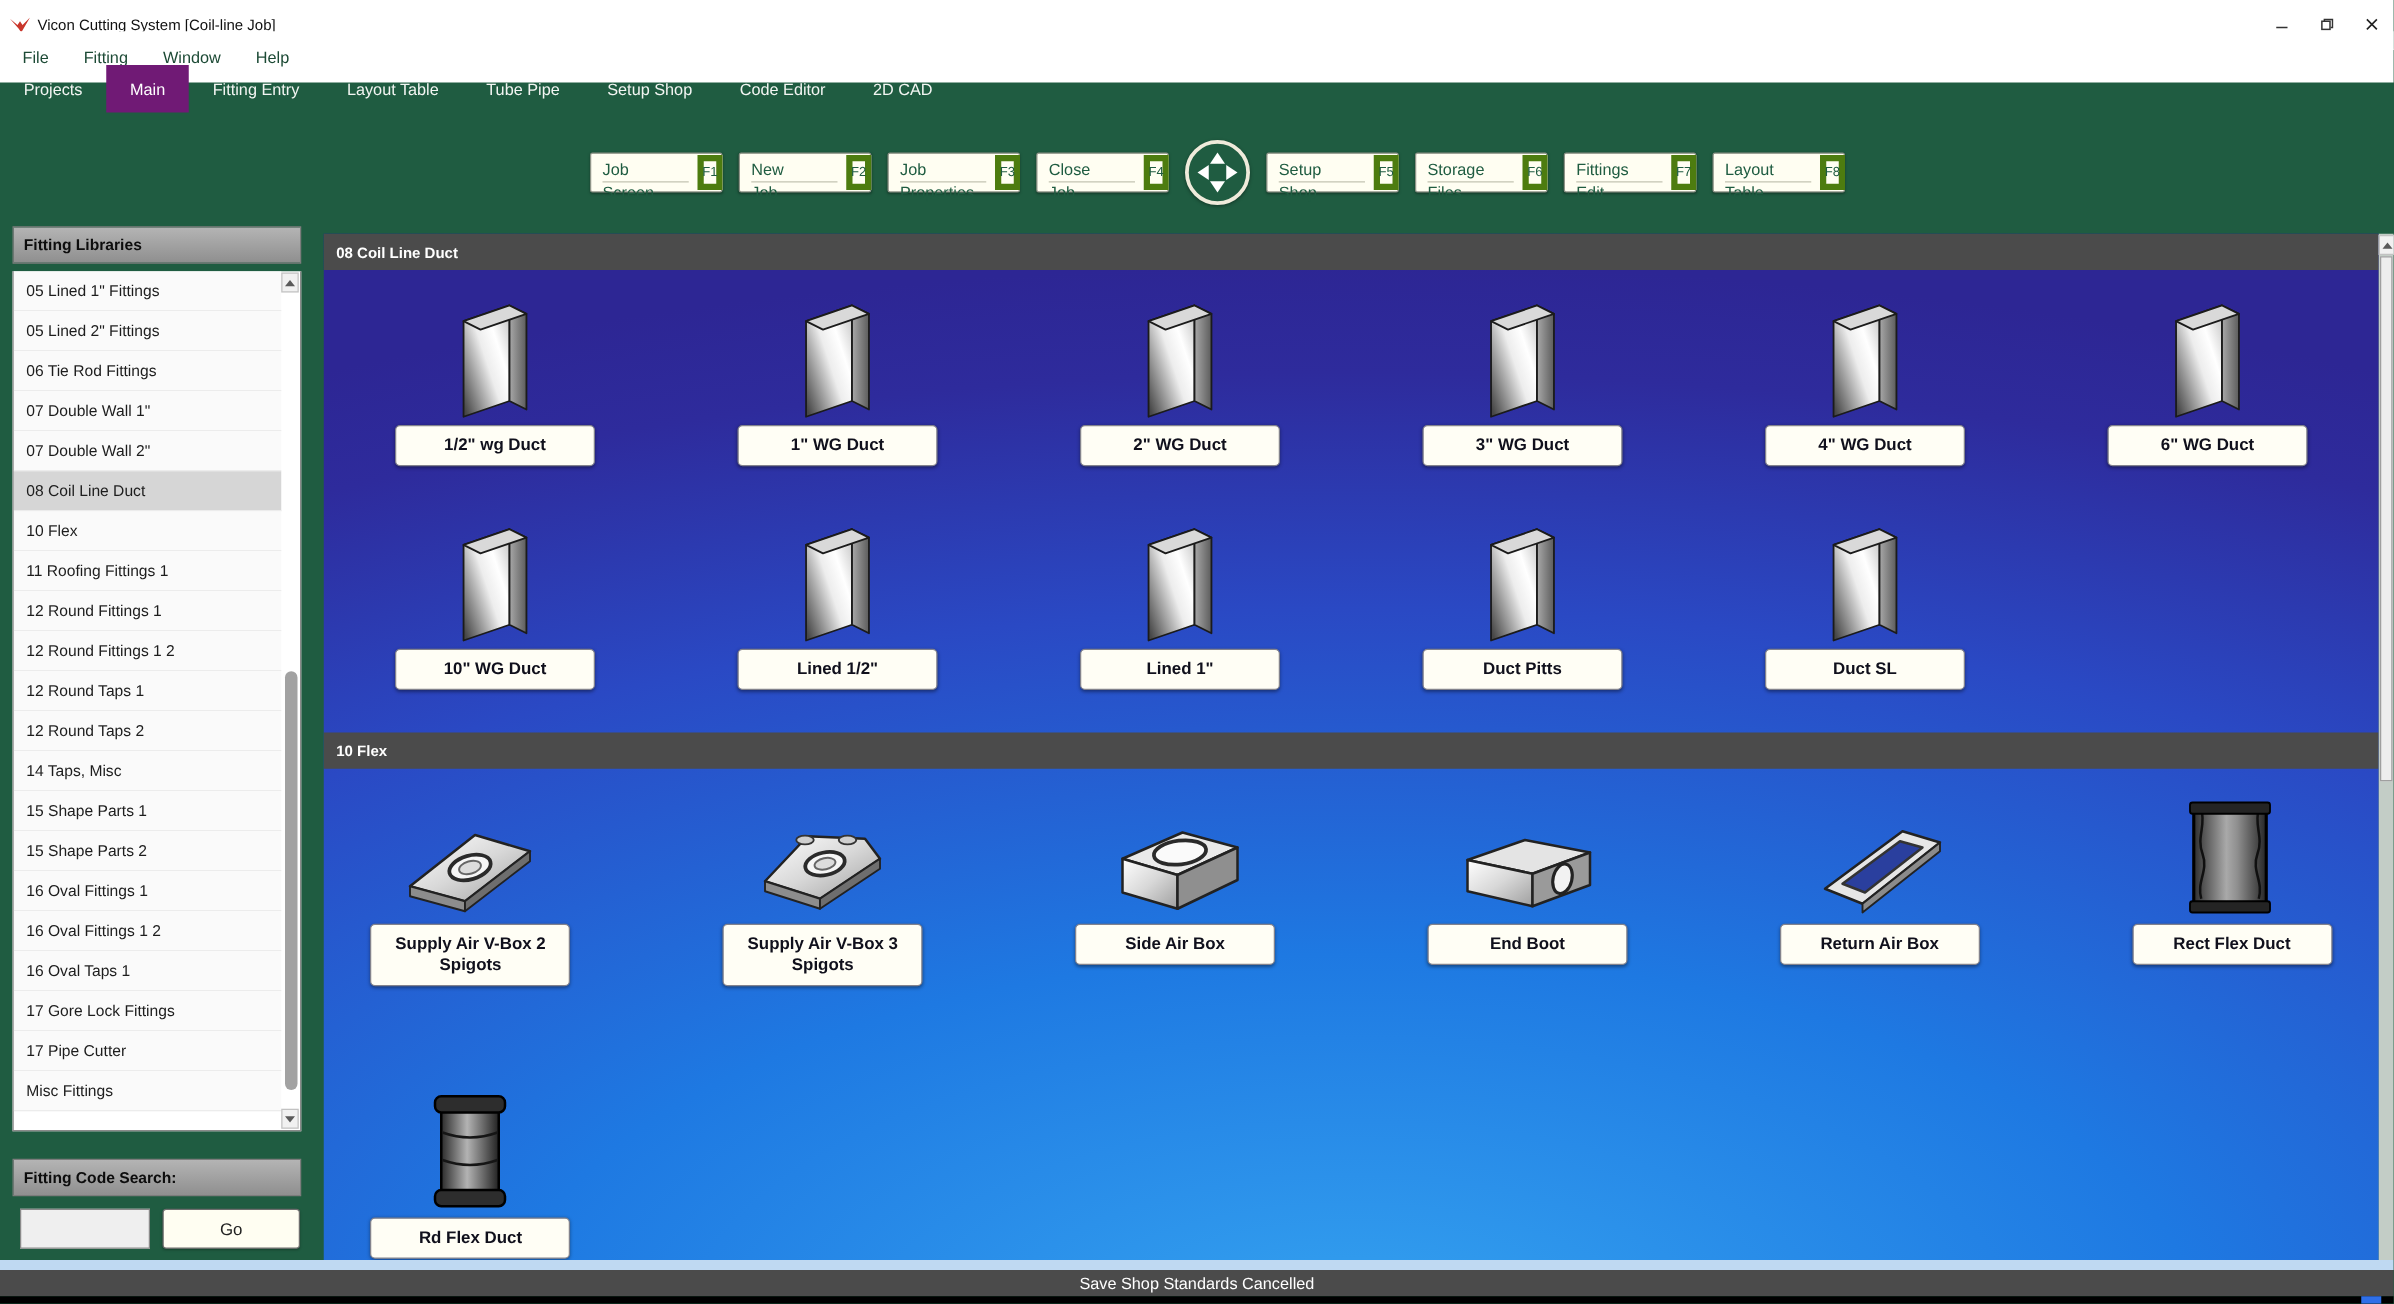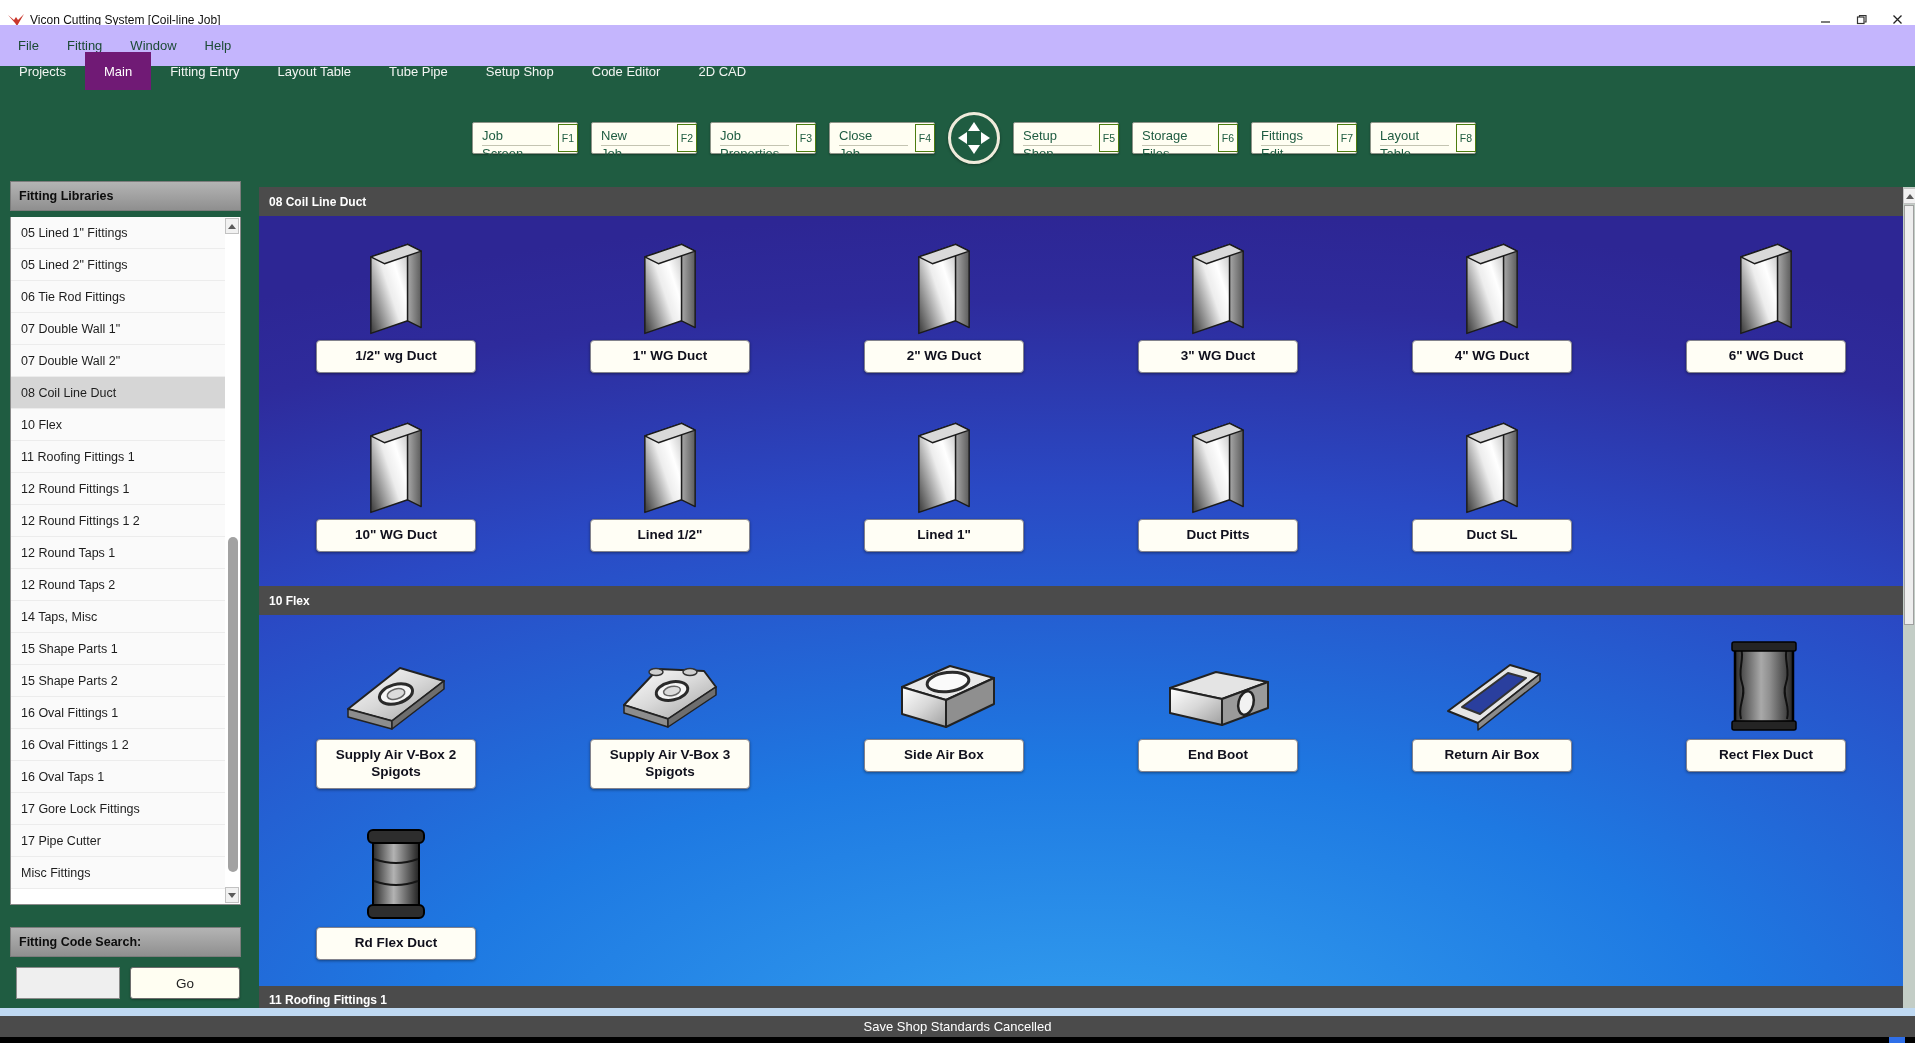--- a/index.html
+++ b/index.html
@@ -12,34 +12,34 @@
   }
 
   
   .titlebar { position:absolute; top:0; left:0; right:0; height:40px; background:#ffffff; display:flex; align-items:center; border-bottom:1px solid #e3e3e3; }
   .app-icon { margin:0 6px 0 8px; display:flex; }
   .title-text { font-size:12px; color:#101010; }
   .win-controls { margin-left:auto; display:flex; height:100%; }
   .win-btn { width:36px; height:100%; display:flex; align-items:center; justify-content:center; }
 
   
-  .menubar { position:absolute; top:25px; left:0; right:0; height:41px; background:#c4b5fd; display:flex; align-items:center; padding-left:4px; }
+  .menubar { position:absolute; top:25px; left:0; right:0; height:41px; background:#ffffff; display:flex; align-items:center; padding-left:4px; }
   .menu-item { padding:0 14px; font-size:13px; color:#1c4a35; height:100%; display:flex; align-items:center; cursor:default; }
 
   
   .tabbar { position:absolute; top:52px; left:0; right:0; height:38px; display:flex; }
   .tab { padding:0 19px; display:flex; align-items:center; color:#f2f5f2; font-size:13px; }
   .tab.active { background:#701a75; color:#ffffff; }
 
   
   .toolbar { position:absolute; top:111px; left:472px; height:54px; display:flex; gap:13px; align-items:center; }
   .tb-btn { position:relative; width:106px; height:32px; background:#FFFEF2; border:1px solid #8e9488; border-radius:2px; padding:5px 26px 5px 9px; display:flex; flex-direction:column; justify-content:space-between; box-shadow:0 1px 2px rgba(0,0,0,.35); }
   .tb-line1 { font-size:13px; color:#1F5C41; border-bottom:1px solid #c4c4b2; padding-bottom:2px; white-space:nowrap; }
   .tb-line2 { font-size:13px; color:#1F5C41; white-space:nowrap; }
-  .fkey { position:absolute; right:-1px; top:50%; transform:translateY(-50%); width:20px; height:28px; border:1px solid #4d7c0f; background:#FFFEF2; font-size:10.5px; color:#1F5C41; display:flex; align-items:center; justify-content:center; }
+  .fkey { position:absolute; right:-1px; top:50%; transform:translateY(-50%); width:20px; height:28px; border:5px solid #4d7c0f; background:#FFFEF2; font-size:10.5px; color:#1F5C41; display:flex; align-items:center; justify-content:center; }
   .nav-circle { width:52px; height:52px; border-radius:50%; background:#1F5C41; border:3px solid #EFEBDB; display:flex; align-items:center; justify-content:center; box-shadow:0 1px 3px rgba(0,0,0,.4); }
 
   
   .panel-header { position:absolute; left:10px; width:231px; height:30px; background:linear-gradient(#b4b4b4,#8f8f8f); color:#0d0d0d; font-weight:bold; font-size:12.5px; display:flex; align-items:center; padding-left:8px; border:1px solid #7c7c7c; }
   .sidebar-header { top:181px; }
   .lib-list { position:absolute; left:10px; top:217px; width:231px; height:688px; background:#ffffff; border:1px solid #8a8a8a; border-top:none; overflow:hidden; }
   .lib-items { position:absolute; inset:0 15px 0 0; }
   .lib-item { height:32px; display:flex; align-items:center; padding-left:10px; font-size:12.5px; color:#1d1d1d; background:#fafafa; border-bottom:1px solid #ececec; }
   .lib-item.selected { background:#d6d6d6; }
   .scroll-box { position:absolute; right:1px; width:14px; height:16px; background:#f1f1f1; border:1px solid #c2c2c2; display:flex; align-items:center; justify-content:center; }
@@ -53,21 +53,21 @@
   .search-header { top:927px; }
   .search-input { position:absolute; left:16px; top:967px; width:104px; height:32px; background:#efefef; border:1px solid #8a8a8a; font-size:13px; padding:0 6px; font-family:"Liberation Sans", sans-serif; }
   .go-btn { position:absolute; left:130px; top:967px; width:110px; height:32px; background:#FFFEF2; border:1px solid #6d6d6d; border-radius:3px; font-size:13.5px; color:#222; display:flex; align-items:center; justify-content:center; box-shadow:0 1px 2px rgba(0,0,0,.3); }
 
   
   .content { position:absolute; left:259px; top:187px; width:1644px; height:821px; overflow:hidden;
     background:radial-gradient(115% 105% at 50% 108%, #35A3F0 0%, #1E79E2 36%, #2A49C4 68%, #2E2B9C 90%, #2D2694 100%); }
   .sec-header { height:29px; background:#4B4B4B; color:#ffffff; font-size:12px; font-weight:bold; display:flex; align-items:center; padding-left:10px; }
   .fit-grid { display:grid; grid-template-columns:repeat(6,1fr); padding-top:12px; }
   .fit-grid.g1 { min-height:370px; }
-  .fit-grid.g2 { min-height:367px; }
+  .fit-grid.g2 { min-height:367px;gap:47px; }
   .fit-item { display:flex; flex-direction:column; align-items:center; margin-bottom:26px; }
   .fit-icon { height:108px; display:flex; align-items:flex-end; justify-content:center; }
   .fit-label { width:160px; margin-top:4px; background:#FFFEF5; border:1px solid #83838d; border-radius:4px; padding:7px 4px; font-size:13.5px; font-weight:bold; color:#10101c; text-align:center; line-height:1.25; box-shadow:0 1px 3px rgba(0,0,0,.4); }
 
   
   .win-vscroll { position:absolute; right:0; top:187px; width:12px; height:821px; background:#c3cdc6; }
   .win-vscroll .scroll-box { right:-1px; width:13px; }
   .win-vthumb { position:absolute; left:1px; top:18px; width:10px; height:420px; background:#eeeeee; border:1px solid #9f9f9f; }
   .hscroll { position:absolute; left:0; right:0; top:1008px; height:8px; background:#BFD9F2; }
   .statusbar { position:absolute; left:0; right:0; top:1016px; height:21px; background:#4B4B4B; color:#ffffff; font-size:13px; display:flex; align-items:center; justify-content:center; }

